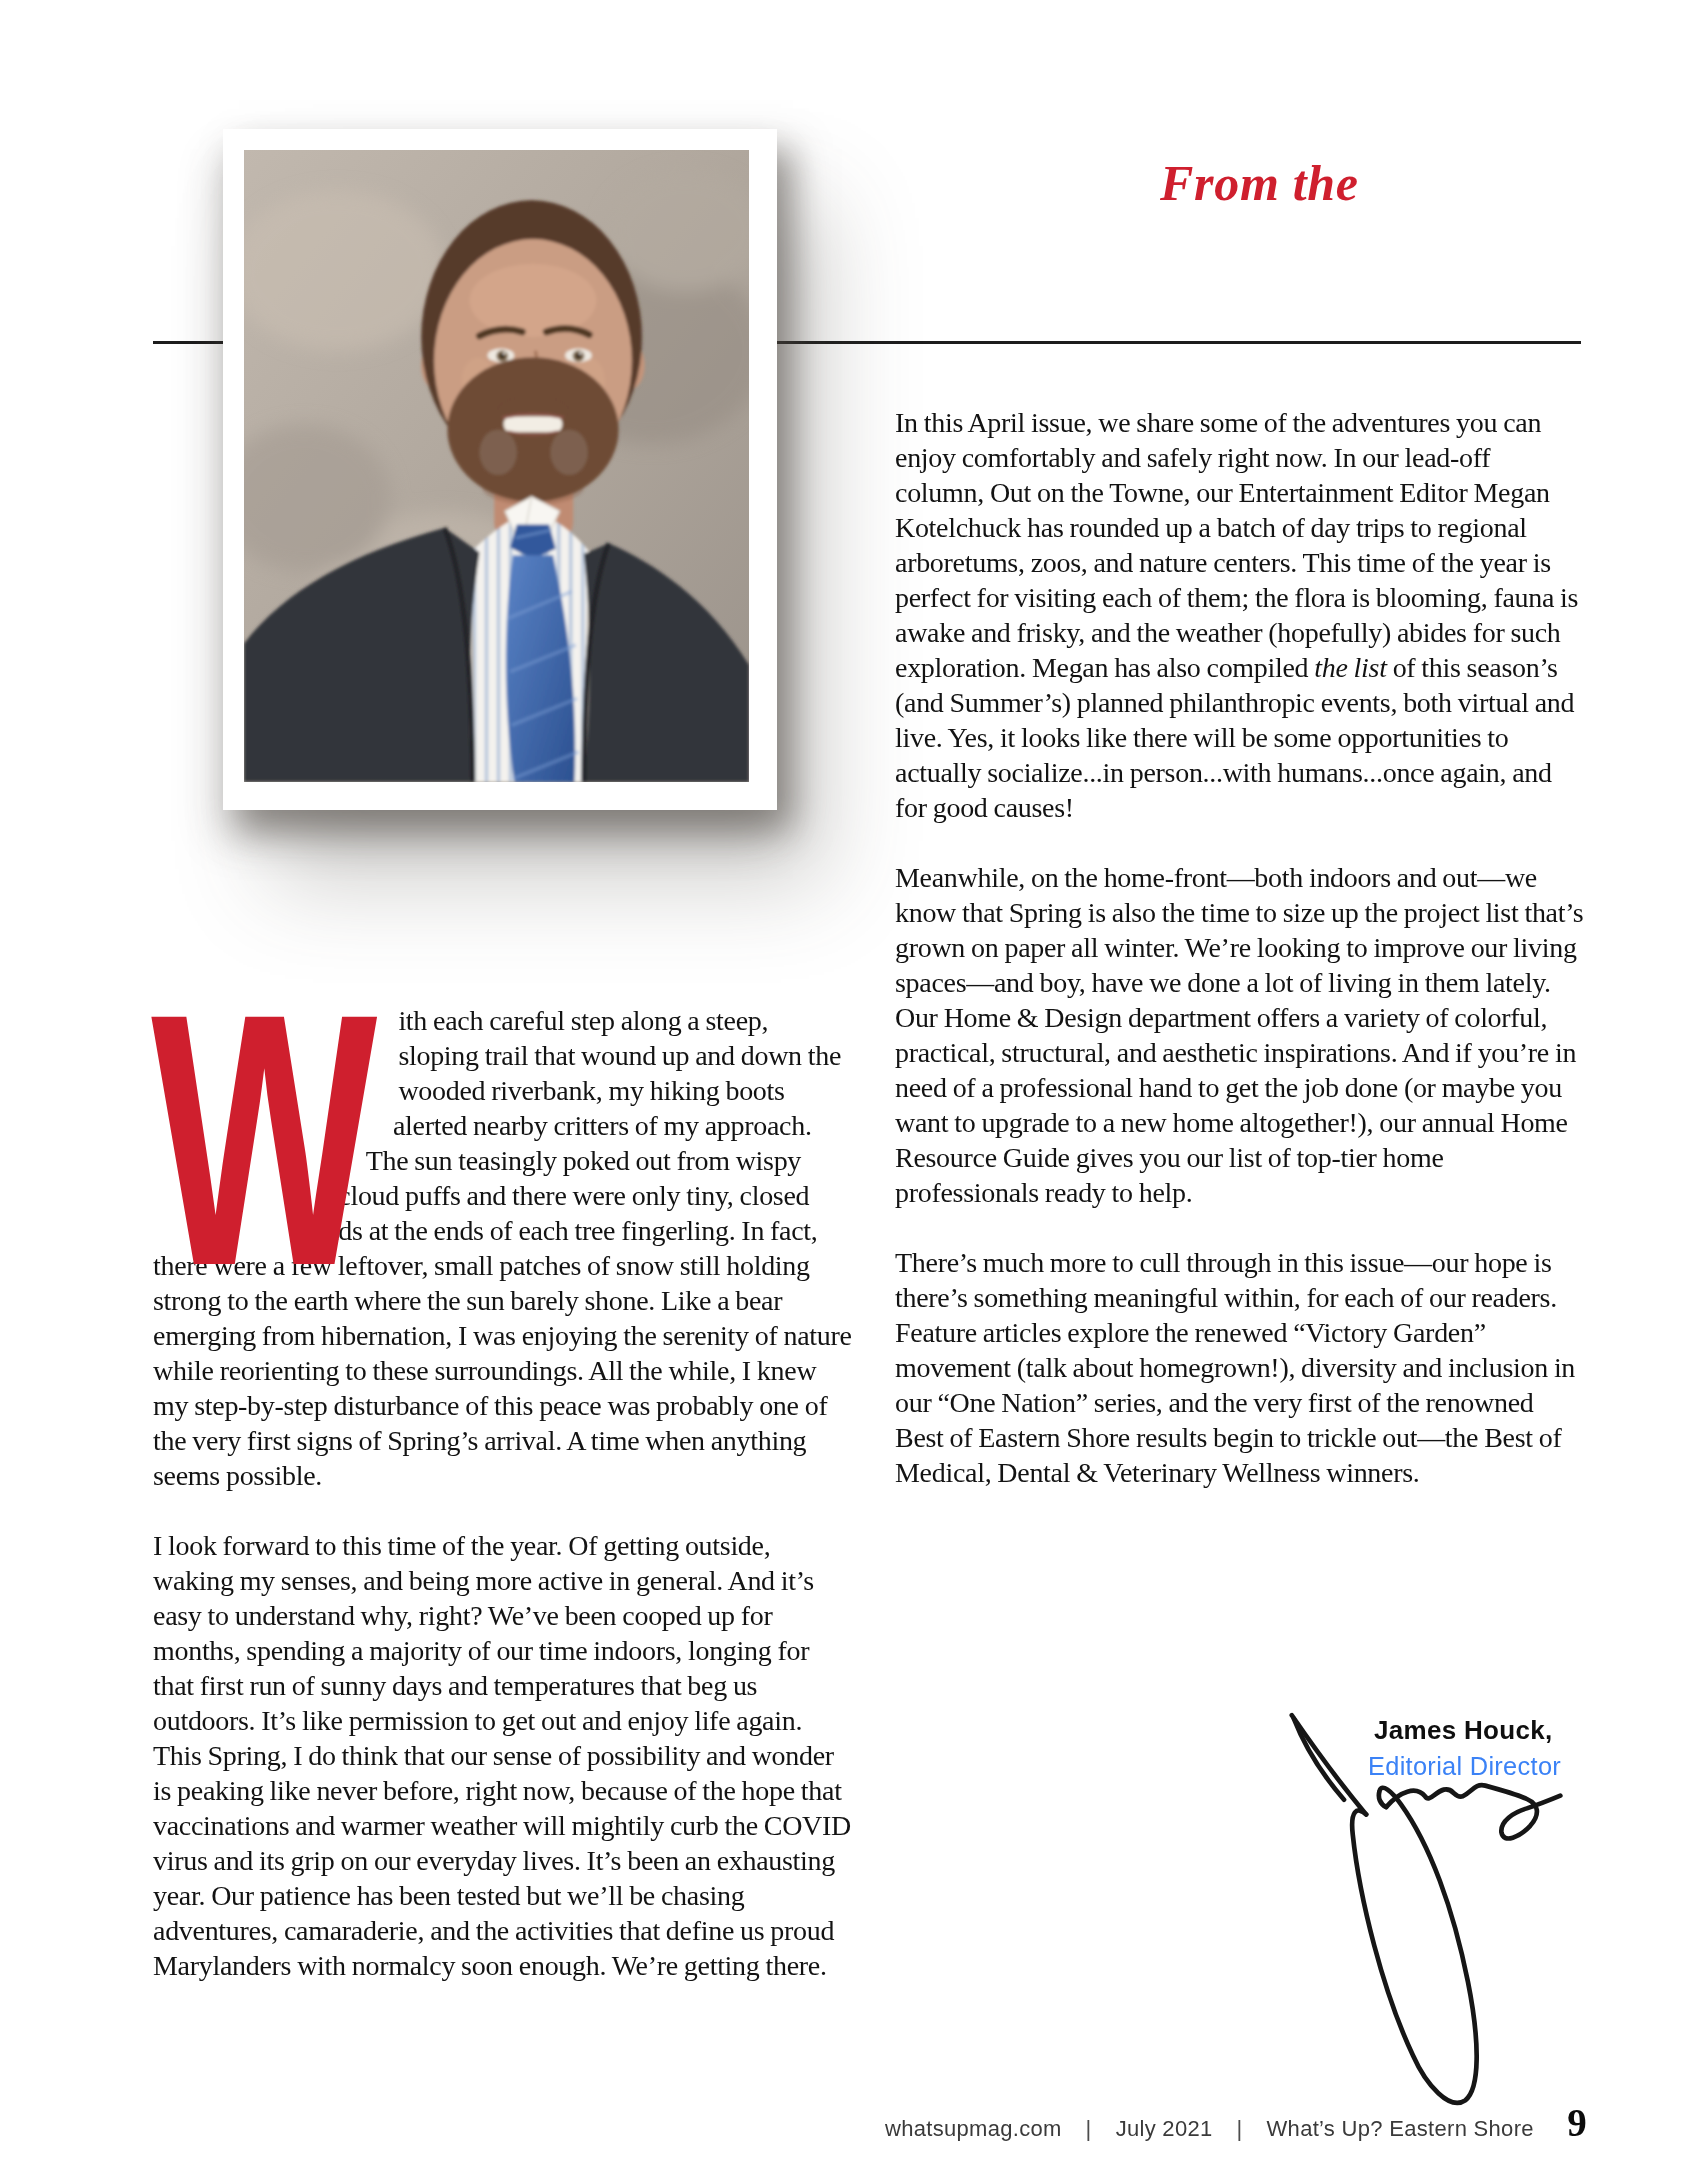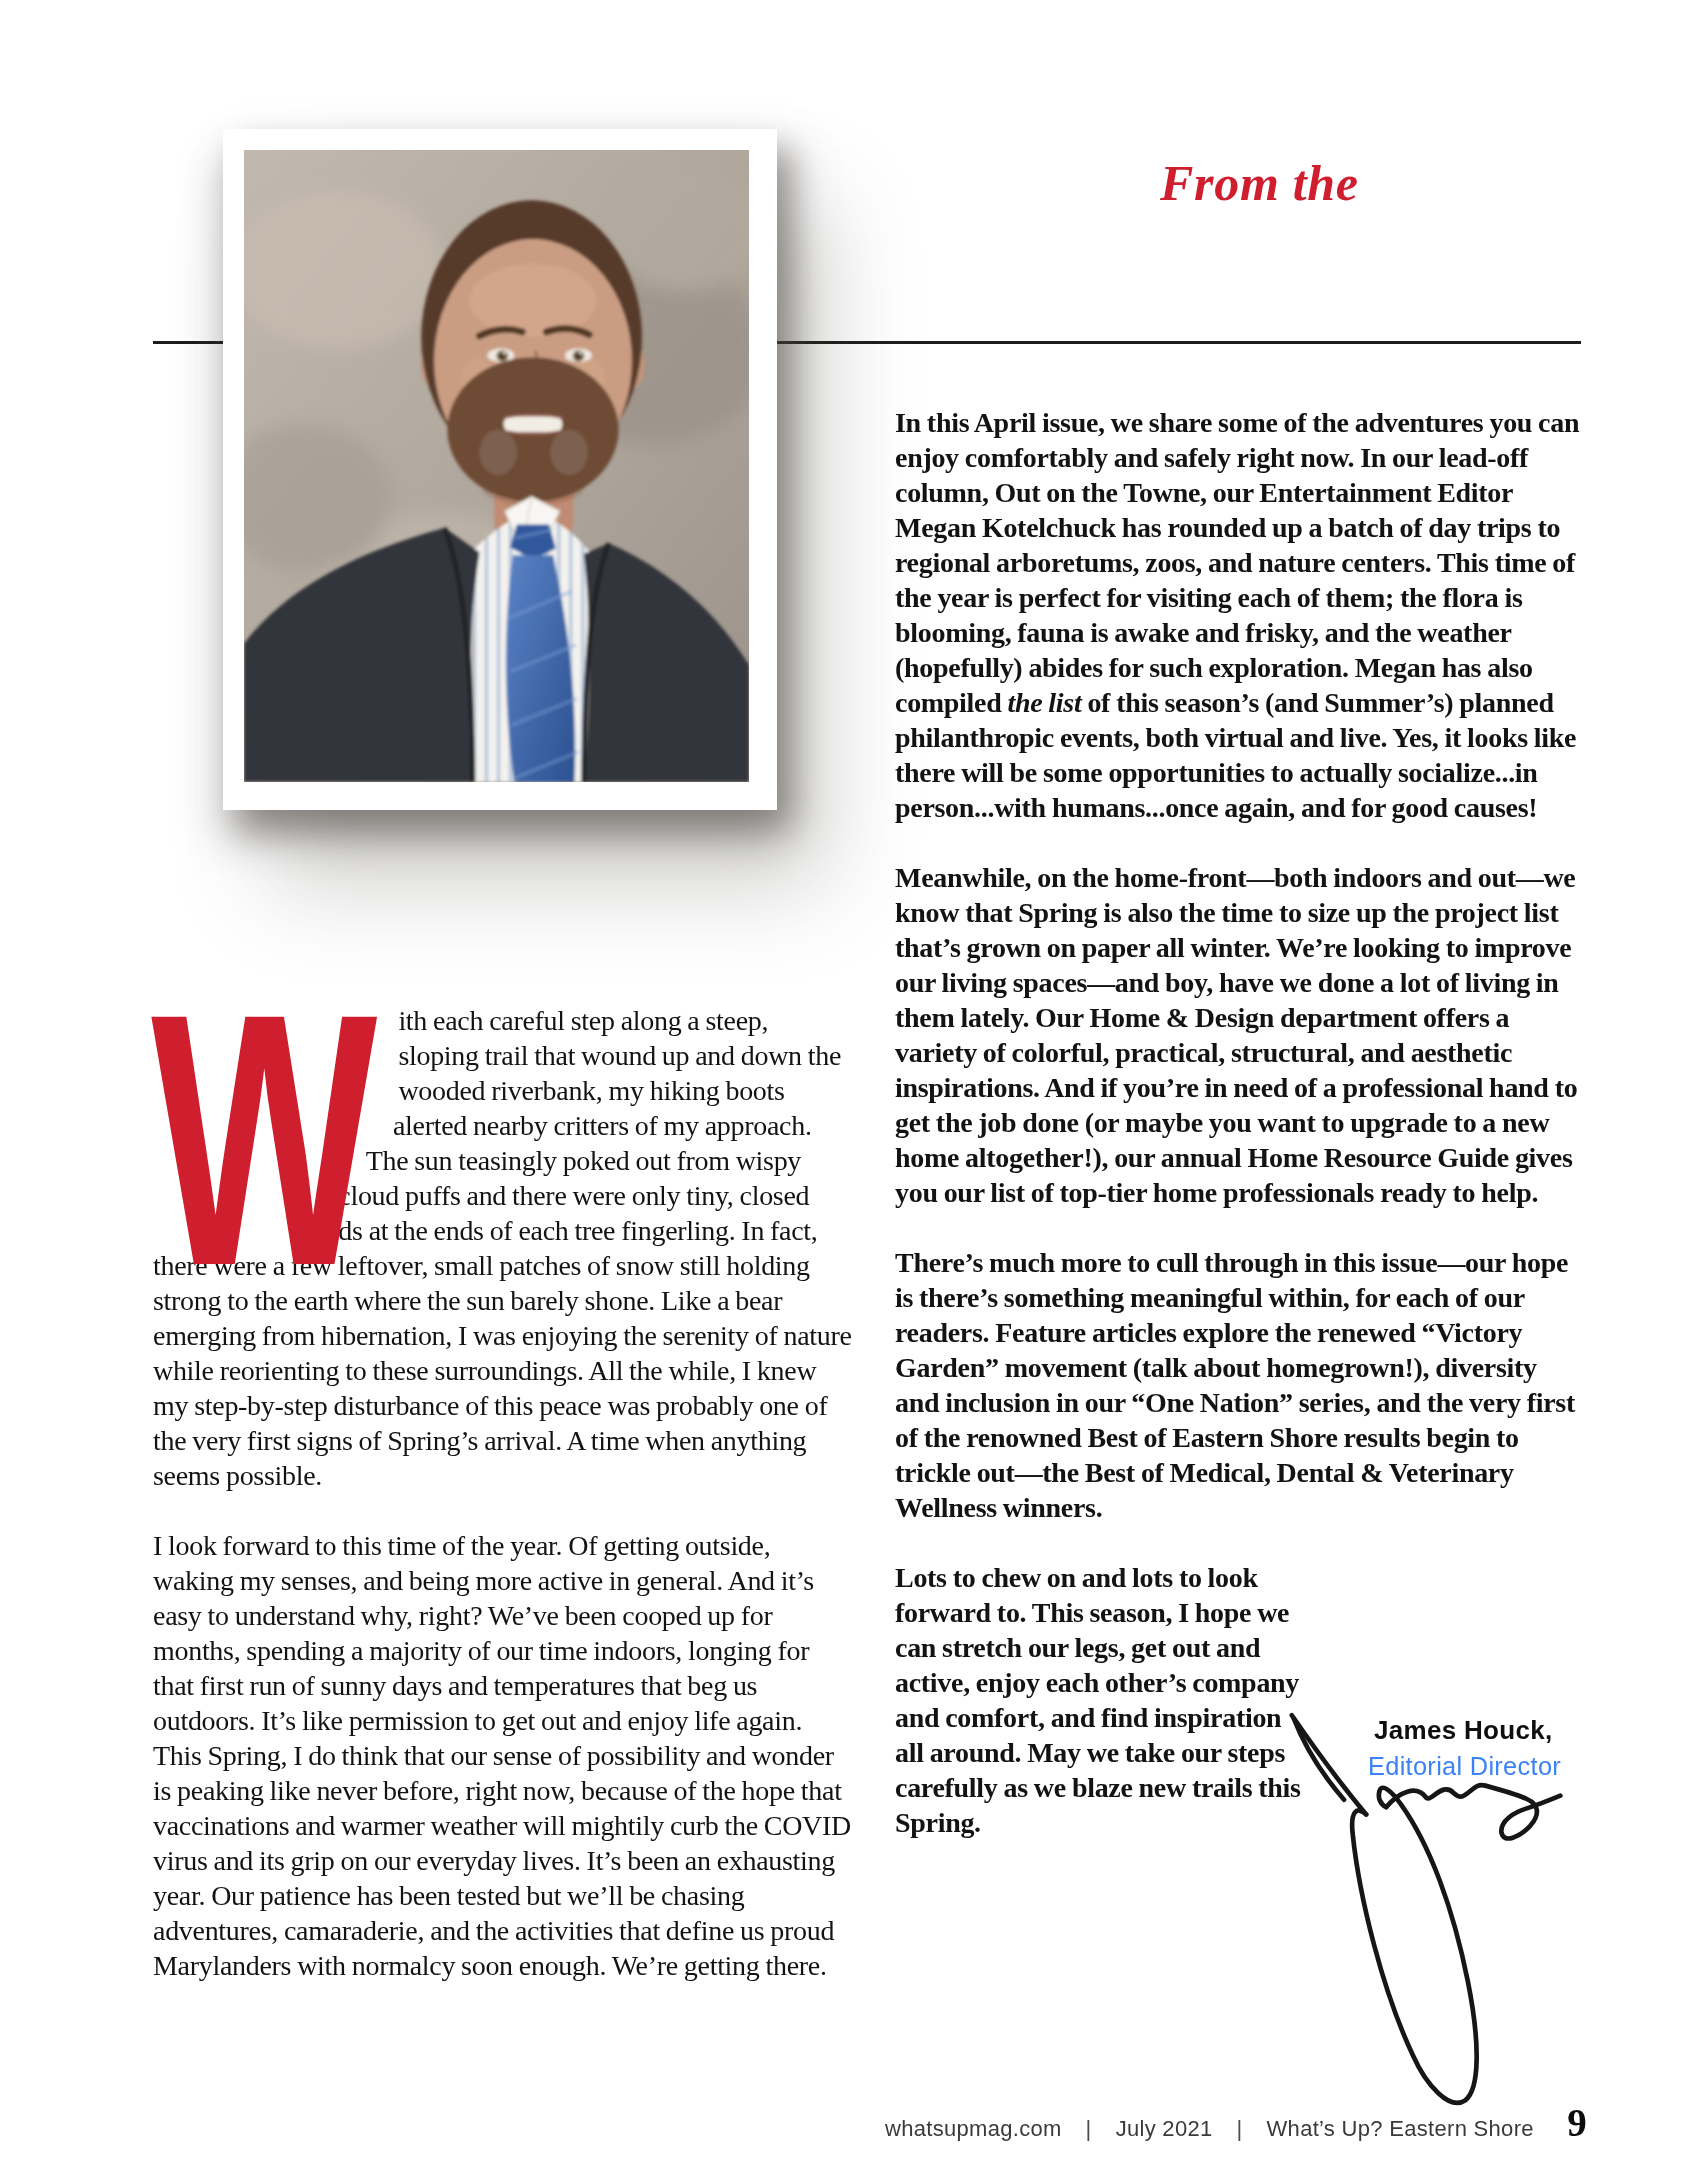--- a/index.html
+++ b/index.html
@@ -44,21 +44,21 @@
     z-index:3;
   }
 
   
   .col {
     position:absolute; font-size:28px; line-height:35px;
     letter-spacing:-0.3px; word-spacing:-0.7px; color:#131313; text-align:left;
   }
   .col p { margin:0 0 35px 0; }
   .col-left  { left:129px;  top:1003px; width:700px; }
-  .col-right { left:871px; top:405px;  width:689px;font-weight:bold; }
+  .col-right { left:871px; top:405px;  width:689px; }
   .closing   { width:414px; }
   .italic { font-style:italic; }
 
   
   .dropcap {
     float:left; width:236px; height:213px; position:relative;
     shape-outside: polygon(0 0, 100% 0, 96% 45%, 58% 100%, 0 100%);
     shape-margin:8px; margin:4px 9.4px 0 0;
   }
   .dropcap svg { position:absolute; left:-2.7px; top:0; overflow:visible; }
@@ -200,21 +200,20 @@
           </svg>
         </span><span>ith each careful step along a steep, sloping trail that wound up and down the wooded riverbank, my hiking boots alerted nearby critters of my approach. The sun teasingly poked out from wispy cloud puffs and there were only tiny, closed buds at the ends of each tree fingerling. In fact, there were a few leftover, small patches of snow still holding strong to the earth where the sun barely shone. Like a bear emerging from hibernation, I was enjoying the serenity of nature while reorienting to these surroundings. All the while, I knew my step-by-step disturbance of this peace was probably one of the very first signs of Spring’s arrival. A time when anything seems possible.</span>
     </p>
     <p>I look forward to this time of the year. Of getting outside, waking my senses, and being more active in general. And it’s easy to understand why, right? We’ve been cooped up for months, spending a majority of our time indoors, longing for that first run of sunny days and temperatures that beg us outdoors. It’s like permission to get out and enjoy life again. This Spring, I do think that our sense of possibility and wonder is peaking like never before, right now, because of the hope that vaccinations and warmer weather will mightily curb the COVID virus and its grip on our everyday lives. It’s been an exhausting year. Our patience has been tested but we’ll be chasing adventures, camaraderie, and the activities that define us proud Marylanders with normalcy soon enough. We’re getting there.</p>
   </div>
 
   <div class="col col-right">
     <p><span>In this April issue, we share some of the adventures you can enjoy comfortably and safely right now. In our lead-off column, Out on the Towne, our Entertainment Editor Megan Kotelchuck has rounded up a batch of day trips to regional arboretums, zoos, and nature centers. This time of the year is perfect for visiting each of them; the flora is blooming, fauna is awake and frisky, and the weather (hopefully) abides for such exploration. Megan has also compiled </span><span class="italic">the list</span><span> of this season’s (and Summer’s) planned philanthropic events, both virtual and live. Yes, it looks like there will be some opportunities to actually socialize...in person...with humans...once again, and for good causes!</span></p>
     <p>Meanwhile, on the home-front—both indoors and out—we know that Spring is also the time to size up the project list that’s grown on paper all winter. We’re looking to improve our living spaces—and boy, have we done a lot of living in them lately. Our Home &amp; Design department offers a variety of colorful, practical, structural, and aesthetic inspirations. And if you’re in need of a professional hand to get the job done (or maybe you want to upgrade to a new home altogether!), our annual Home Resource Guide gives you our list of top-tier home professionals ready to help.</p>
     <p>There’s much more to cull through in this issue—our hope is there’s something meaningful within, for each of our readers. Feature articles explore the renewed “Victory Garden” movement (talk about homegrown!), diversity and inclusion in our “One Nation” series, and the very first of the renowned Best of Eastern Shore results begin to trickle out—the Best of Medical, Dental &amp; Veterinary Wellness winners.</p>
-    <p class="closing">Lots to chew on and lots to look forward to. This season, I hope we can stretch our legs, get out and active, enjoy each other’s company and comfort, and find inspiration all around. May we take our steps carefully as we blaze new trails this Spring.</p>
   </div>
 
   <div class="sig-block">
     <svg class="sig-svg" width="375" height="469" viewBox="0 0 560 700">
       <g fill="none" stroke="#161616" stroke-width="7" stroke-linecap="round" stroke-linejoin="round">
         <path d="M 49 57 C 80 102 118 155 160 205"></path>
         <path d="M 52 62 C 70 108 100 152 127 183"></path>
         <path d="M 160 205
                  C 146 192 136 200 140 235
                  C 150 330 185 470 230 565

